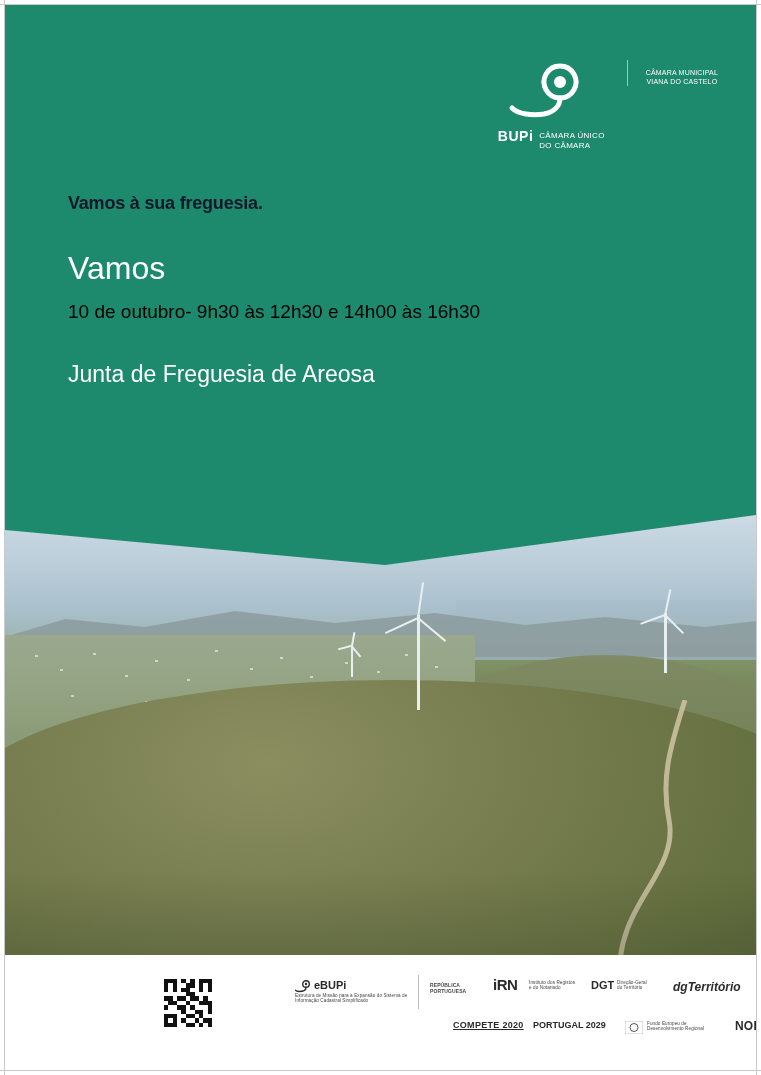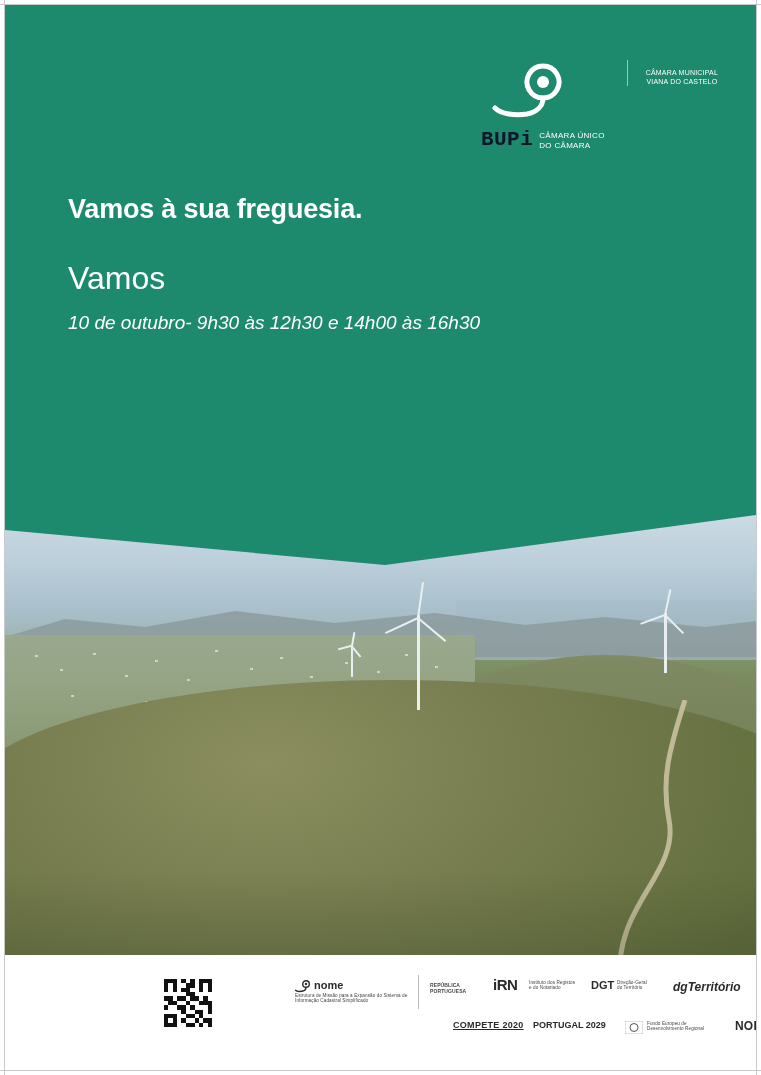--- a/index.html
+++ b/index.html
@@ -87,26 +87,25 @@
     position: relative;
     margin-left: 6px;
   }
   .bupi-text-row {
     display: flex;
     align-items: flex-start;
     gap: 6px;
     margin-top: 7px;
   }
   .bupi-word {
-    color: #0f172a;
-    font-size: 21px;
+    color: #ffffff;
+    font-size: 14px;
     font-weight: bold;
     letter-spacing: 0.5px;
     line-height: 1;
-    font-family: Liberation Mono, monospace;
   }
   .bupi-sub {
     color: #ffffff;
     font-size: 8px;
     line-height: 1.25;
     letter-spacing: 0.3px;
     padding-top: 2px;
   }
   .cm-logo {
     display: flex;
@@ -139,41 +138,40 @@
   }
   .headline {
     color: #ffffff;
     font-size: 31px;
     font-weight: bold;
     line-height: 1.17;
     letter-spacing: -0.2px;
     margin: 0;
   }
   .subhead {
-    color: #ffffff;
-    font-size: 27px;
+    color: #0f172a;
+    font-size: 18px;
     font-weight: bold;
     line-height: 1.2;
     margin: 28px 0 0 0;
     letter-spacing: -0.2px;
   }
   .parish {
     color: #ffffff;
     font-size: 32px;
     font-weight: normal;
     line-height: 1.1;
     margin: 36px 0 0 0;
   }
   .schedule {
-    color: #ffffff;
+    color: #000000;
     font-size: 19px;
     font-weight: normal;
     line-height: 1.2;
     margin: 15px 0 0 0;
-    font-style: italic;
   }
   .venue {
     color: #ffffff;
     font-size: 23px;
     font-weight: normal;
     line-height: 1.2;
     margin: 37px 0 0 0;
   }
 
   
@@ -422,20 +420,21 @@
           <span>CÂMARA MUNICIPAL</span><br>
           <span>VIANA DO CASTELO</span>
         </div>
       </div>
     </div>
 
     <div class="text-block">
       <h2 class="subhead">Vamos à sua freguesia.</h2>
       <div class="parish">Vamos</div>
       <div class="schedule">10 de outubro- 9h30 às 12h30 e 14h00 às 16h30</div>
+      <div class="venue">Junta de Freguesia de Areosa</div>
     </div>
 
     <div class="footer">
 
       <div class="qr">
         <div class="qr-grid">
           <i class="on"></i>
             <i class="on"></i>
             <i class="on"></i>
             <i></i>
@@ -561,21 +560,21 @@
 
       <div class="footer-logos">
 
         <div class="fl" style="left:0px; top:12px;">
           <span class="ebupi-mark">
             <svg width="16" height="13" viewBox="0 0 16 13">
               <circle cx="11" cy="4" r="3.3" fill="none" stroke="#2a2a2a" stroke-width="1.4"></circle>
               <circle cx="11" cy="4" r="1.2" fill="#2a2a2a"></circle>
               <path d="M11 7.5 C11 10, 8 11.5, 4 11.5 C2.6 11.5, 1.2 11, 0.5 10.3" fill="none" stroke="#2a2a2a" stroke-width="1.4" stroke-linecap="round"></path>
             </svg>
-          </span><span style="font-size:11px;">nome</span>
+          </span><span style="font-size:11px;">eBUPi</span>
           <span class="tiny" style="max-width:115px; white-space:normal;">Estrutura de Missão para a Expansão do
 Sistema de Informação Cadastral Simplificado</span>
         </div>
         <div class="fl-sep" style="left:123px; top:8px; height:34px;"></div>
 
         <div class="fl" style="left:135px; top:16px;">
           <span class="tiny" style="font-size:5px; white-space:pre-line; font-weight:bold;">REPÚBLICA
 PORTUGUESA</span>
         </div>
 

